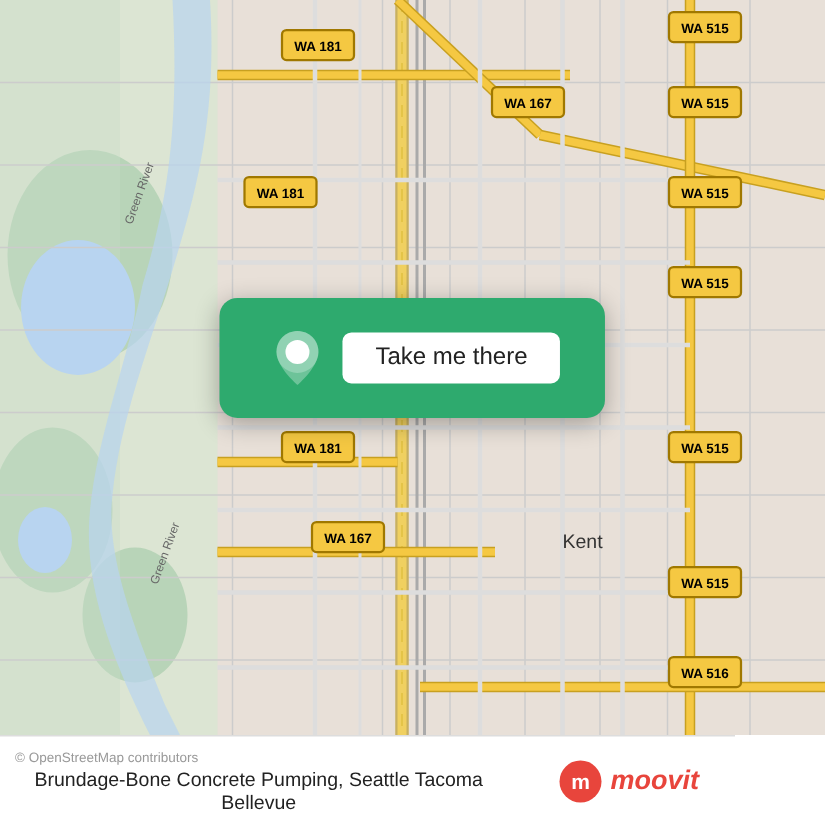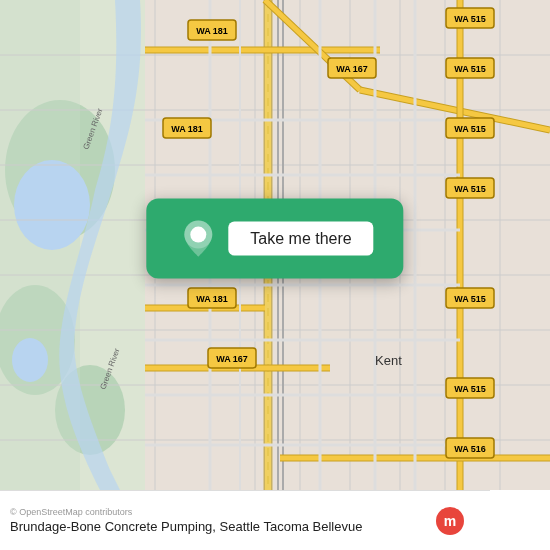--- a/index.html
+++ b/index.html
@@ -82,20 +82,21 @@
     #copyright-text {
       font-size: 9px;
       color: #999;
       margin-bottom: 2px;
     }
 
     #place-name {
       font-size: 13px;
       color: #222;
       font-weight: 400;
+      text-align: center;
     }
 
     #moovit-logo {
       display: flex;
       align-items: center;
       gap: 4px;
     }
 
     #moovit-icon {
       width: 32px;
@@ -247,14 +248,15 @@
   <div id="bottom-info">
     <span id="copyright-text">© OpenStreetMap contributors</span>
     <span id="place-name">Brundage-Bone Concrete Pumping, Seattle Tacoma Bellevue</span>
   </div>
   <div id="moovit-logo">
 
     <svg id="moovit-icon" viewBox="0 0 32 32" xmlns="http://www.w3.org/2000/svg">
       <circle cx="16" cy="16" r="14" fill="#e8453c"></circle>
       <text x="16" y="21" font-size="14" fill="white" font-family="Arial" font-weight="bold" text-anchor="middle">m</text>
     </svg>
+    <span id="moovit-text" style="font-size:18px;font-weight:700;color:#e8453c;font-style:italic;font-family:Arial;">moovit</span>
   </div>
 </div>
 
 </body></html>

